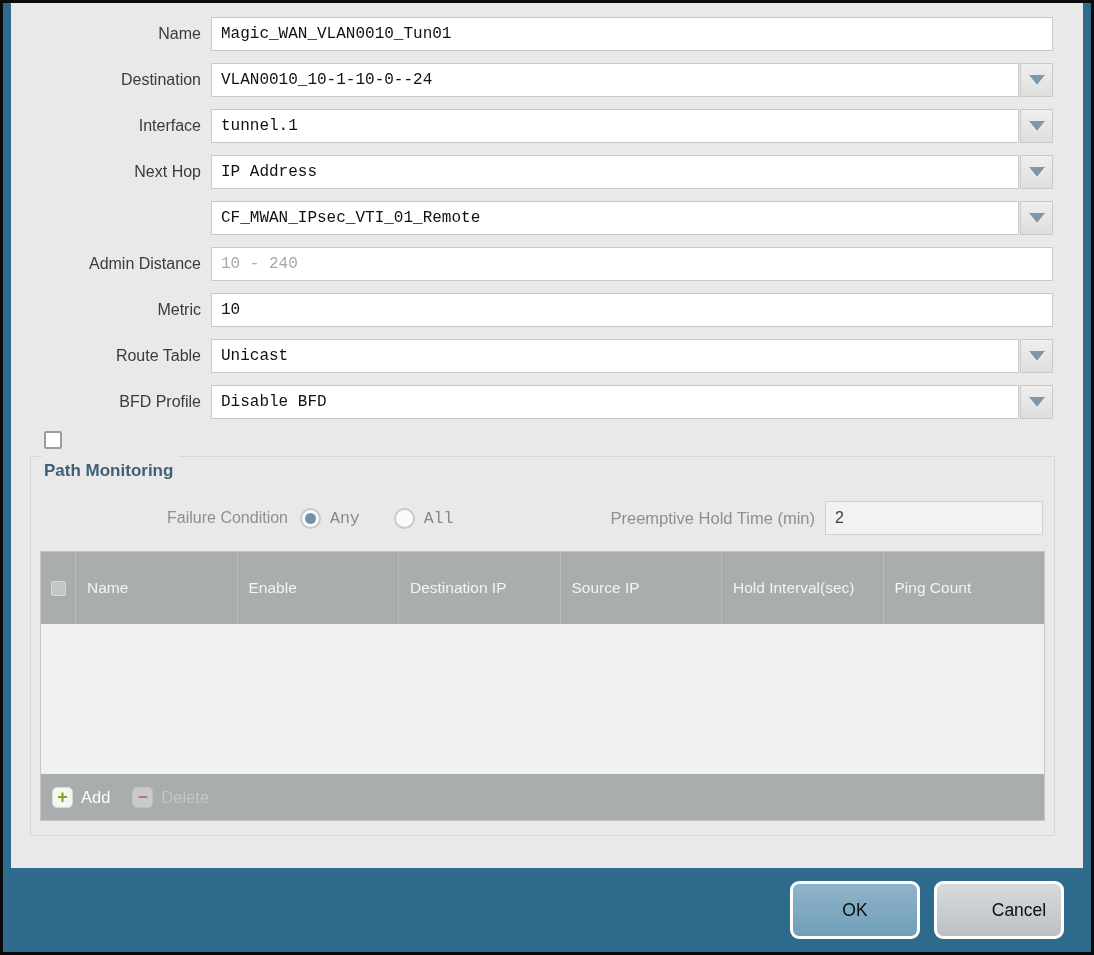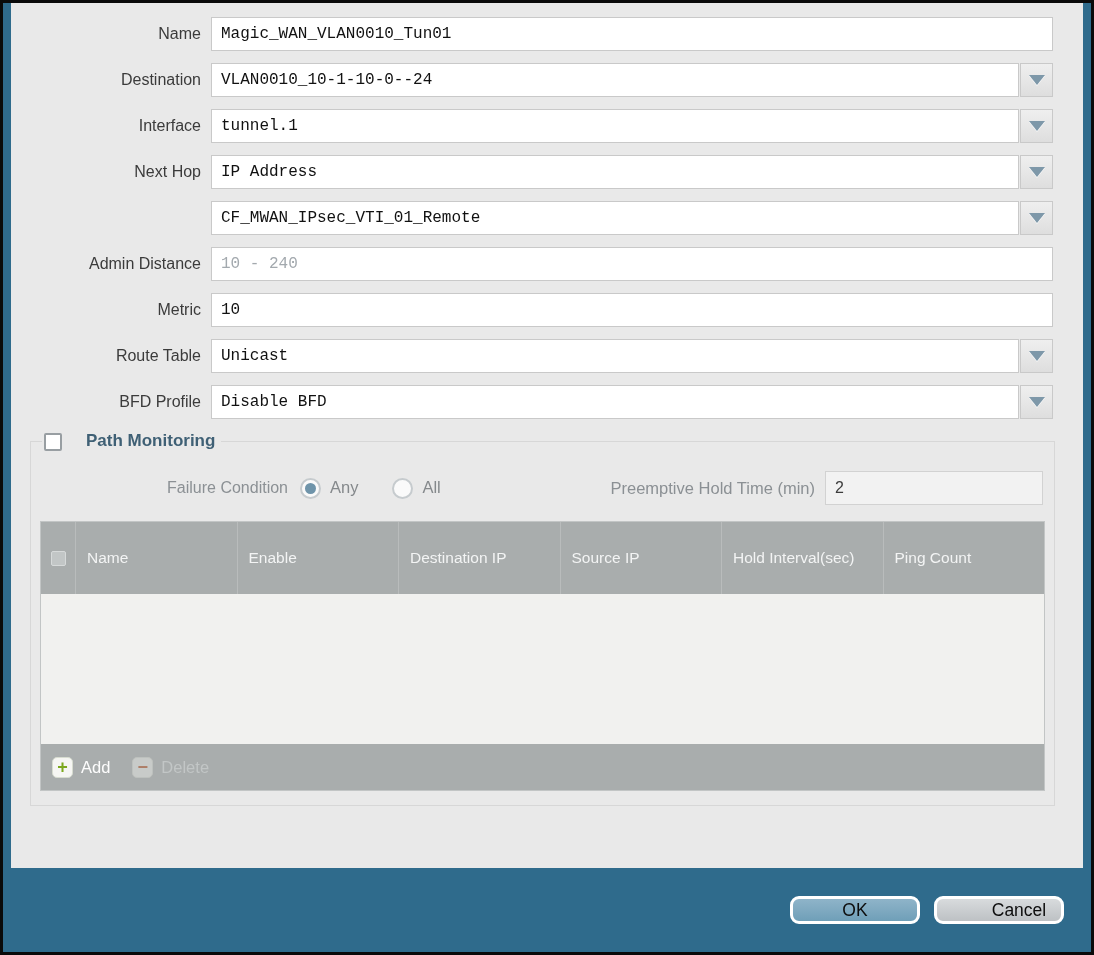--- a/index.html
+++ b/index.html
@@ -28,30 +28,30 @@
   .text-input { flex:1; height:34px; border:1px solid #c9c9c9; background:#fff;
     font-family:Liberation Mono, monospace; font-size:16px; color:#111; padding:0 9px; outline:none; }
   .text-input::placeholder { color:#a3a9ae; opacity:1; }
   .dd-btn { flex:0 0 33px; height:34px; margin-left:1px; background:linear-gradient(#efefef,#dedede);
     border:1px solid #c9c9c9; display:flex; align-items:center; justify-content:center; cursor:pointer; }
   .dd-arrow { width:0; height:0; border-left:8px solid transparent; border-right:8px solid transparent;
     border-top:10px solid #7e98a9; filter:drop-shadow(0 1px 0 rgba(255,255,255,0.8)); }
 
   
   fieldset.pm { margin:4px 28px 0 19px; border:1px solid #d7d7d7; padding:6px 9px 14px 9px; }
-  legend.pm-legend { display:flex; align-items:flex-end; gap:24px; padding:0 6px 0 2px; margin-left:2px; }
+  legend.pm-legend { display:flex; align-items:flex-start; gap:12px; padding:0 6px 0 2px; margin-left:2px;flex-direction:column; }
   .checkbox { width:18px; height:18px; background:#fff; border:2px solid #989ea2; border-radius:2px;
     display:inline-block; cursor:pointer; }
   .pm-title { color:#3f6075; font-weight:bold; font-size:17px; }
 
   .fc-row { display:flex; align-items:center; margin:14px 2px 16px 2px; }
   .fc-label { width:258px; flex:0 0 258px; text-align:right; padding-right:12px;
     font-size:16px; color:#8b9094; }
   .radio-group { display:flex; align-items:center; gap:34px; }
-  .radio-opt { display:flex; gap:9px; }
+  .radio-opt { display:flex; align-items:center; gap:9px;font-family:Liberation Mono, monospace; }
   .radio { width:21px; height:21px; border-radius:50%; background:#fafafa; border:2px solid #c6cbce;
     display:flex; align-items:center; justify-content:center; }
   .radio .dot { width:11px; height:11px; border-radius:50%; background:transparent; }
   .radio.selected .dot { background:#6f94aa; }
   .radio-label { font-size:16.5px; color:#85898c; }
   .pre-group { margin-left:auto; display:flex; align-items:center; }
   .pre-label { font-size:16.5px; color:#8b9094; padding-right:10px; }
   .pre-input { width:218px; height:34px; border:1px solid #d2d2d2; background:#f2f2f2;
     font-family:"Liberation Sans", sans-serif; font-size:16px; color:#3c3c3c; padding:0 9px; outline:none; }
 
@@ -73,21 +73,21 @@
     display:flex; align-items:center; justify-content:center; font-weight:bold; font-size:18px; line-height:1; }
   .add-icon { color:#7ca81e; border:1px solid #d7dcd0; }
   .tool-btn.add .tool-label { color:#fdfdfd; font-size:16.5px; }
   .tool-btn.delete { cursor:default; }
   .del-icon { color:#b2582f; background:#e3e4e0; opacity:0.55; border:1px solid #cfd2cc; }
   .tool-btn.delete .tool-label { color:#c2c6c6; font-size:16.5px; }
 
   
   .footer { flex:0 0 84px; display:flex; align-items:center; justify-content:flex-end;
     gap:14px; padding-right:27px; }
-  .btn { width:130px; height:28px; border-radius:9px; border:3px solid #ffffff;
+  .btn { width:130px; height:58px; border-radius:9px; border:3px solid #ffffff;
     font-family:"Liberation Sans", sans-serif; font-size:17.5px; color:#0d0d0d; cursor:pointer; }
   .btn-ok { background:linear-gradient(#8fb4c9,#6f9fb8); }
   .btn-cancel { background:linear-gradient(#d8dbdd,#bdc1c4);padding-left:40px; }
 </style>
 </head>
 <body>
 
 <div class="window">
   <div class="frame">
 

